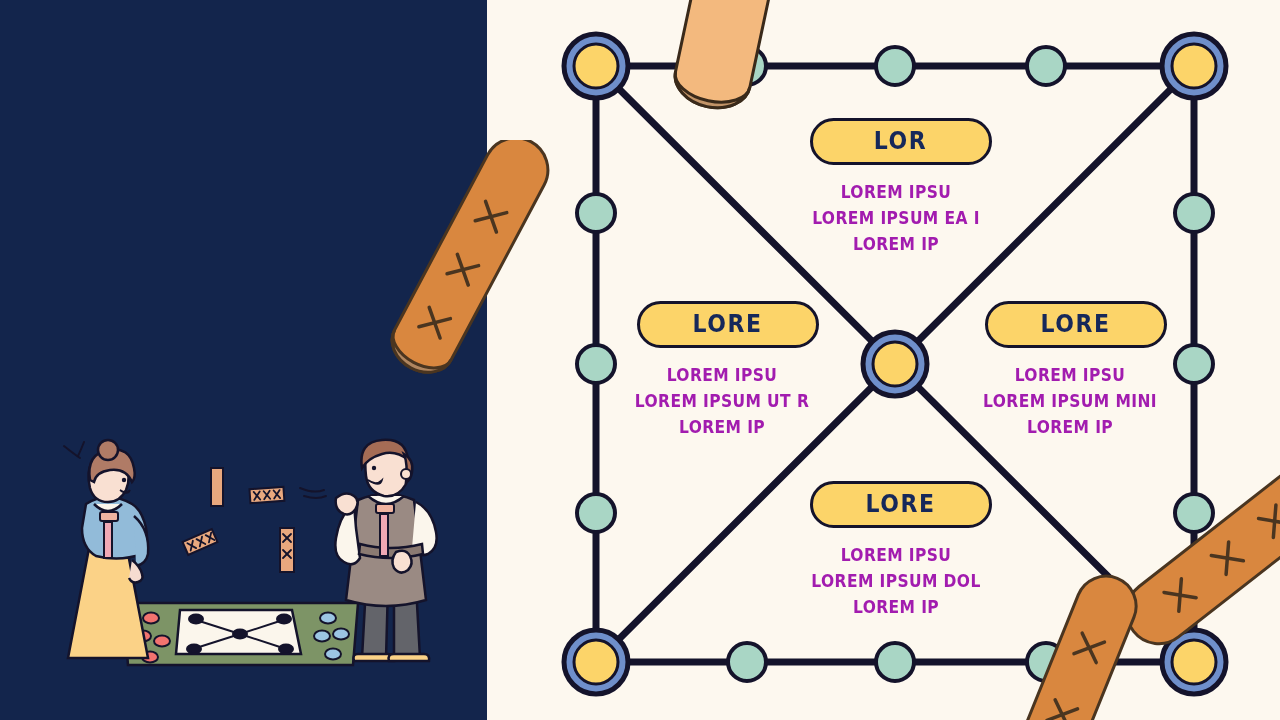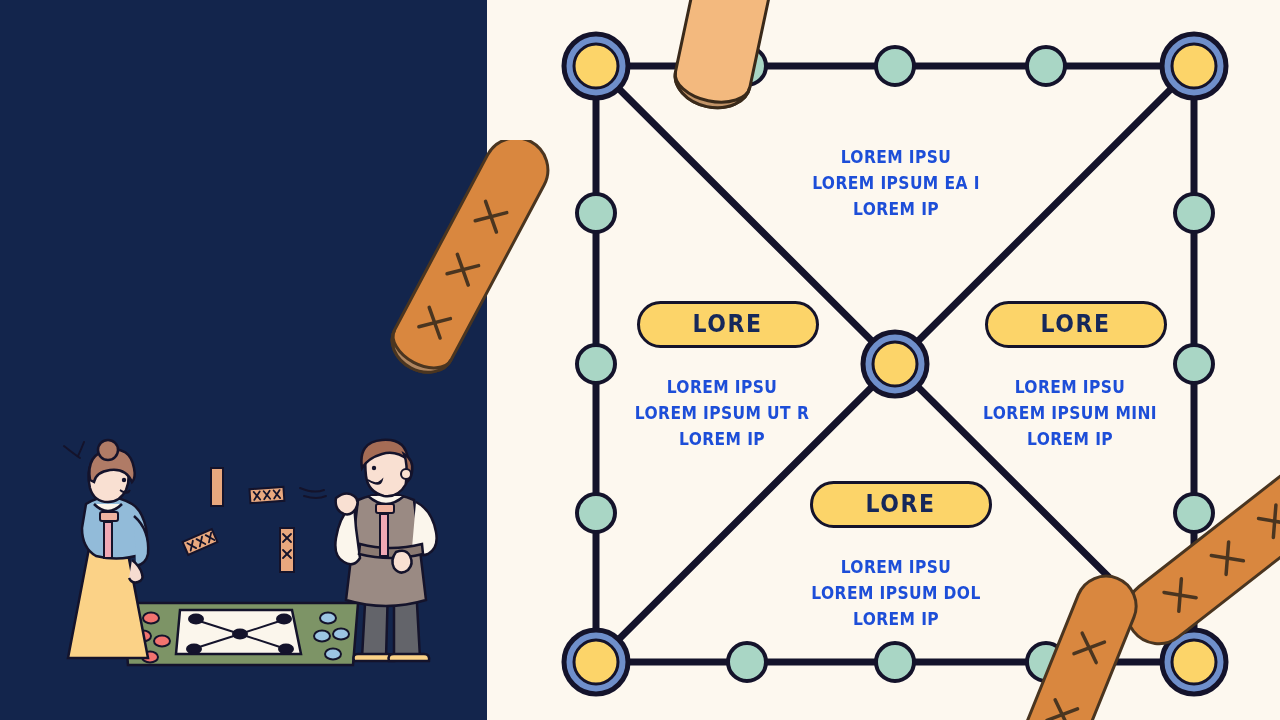--- a/index.html
+++ b/index.html
@@ -54,22 +54,22 @@
     color:#16285A;
     font-family:"DejaVu Sans", sans-serif;
     font-weight:bold;
     font-size:22px;
     letter-spacing:1.5px;
     padding:7px 0 9px 0;
     box-sizing:border-box;
   }
   .pill span{display:inline-block;transform:scaleY(1.15);}
   .body-text{
-    margin-top:26px;
-    color:#1d4ed8;
+    margin-top:14px;
+    color:#a21caf;
     font-family:"DejaVu Sans", sans-serif;
     font-weight:bold;
     font-size:15.5px;
     line-height:26px;
     letter-spacing:0.4px;
   }
   .body-text div{transform:scaleY(1.12);}
 
   #block-top{left:796px;top:118px;width:200px;}
   #block-top .pill{width:182px;margin-left:9px;}
@@ -143,20 +143,21 @@
         <circle cx="1194" cy="662" r="22" fill="#FCD469" stroke="#14132b" stroke-width="3"></circle>
       </g>
       <g>
         <circle cx="895" cy="364" r="32" fill="#6F8FCB" stroke="#14132b" stroke-width="5"></circle>
         <circle cx="895" cy="364" r="22" fill="#FCD469" stroke="#14132b" stroke-width="3"></circle>
       </g>
     </g>
   </svg>
 
   <div class="block" id="block-top">
+    <div class="pill"><span>LOR</span></div>
     <div class="body-text">
       <div>LOREM IPSU</div>
       <div>LOREM IPSUM EA I</div>
       <div>LOREM IP</div>
     </div>
   </div>
 
   <div class="block" id="block-left">
     <div class="pill"><span>LORE</span></div>
     <div class="body-text">

